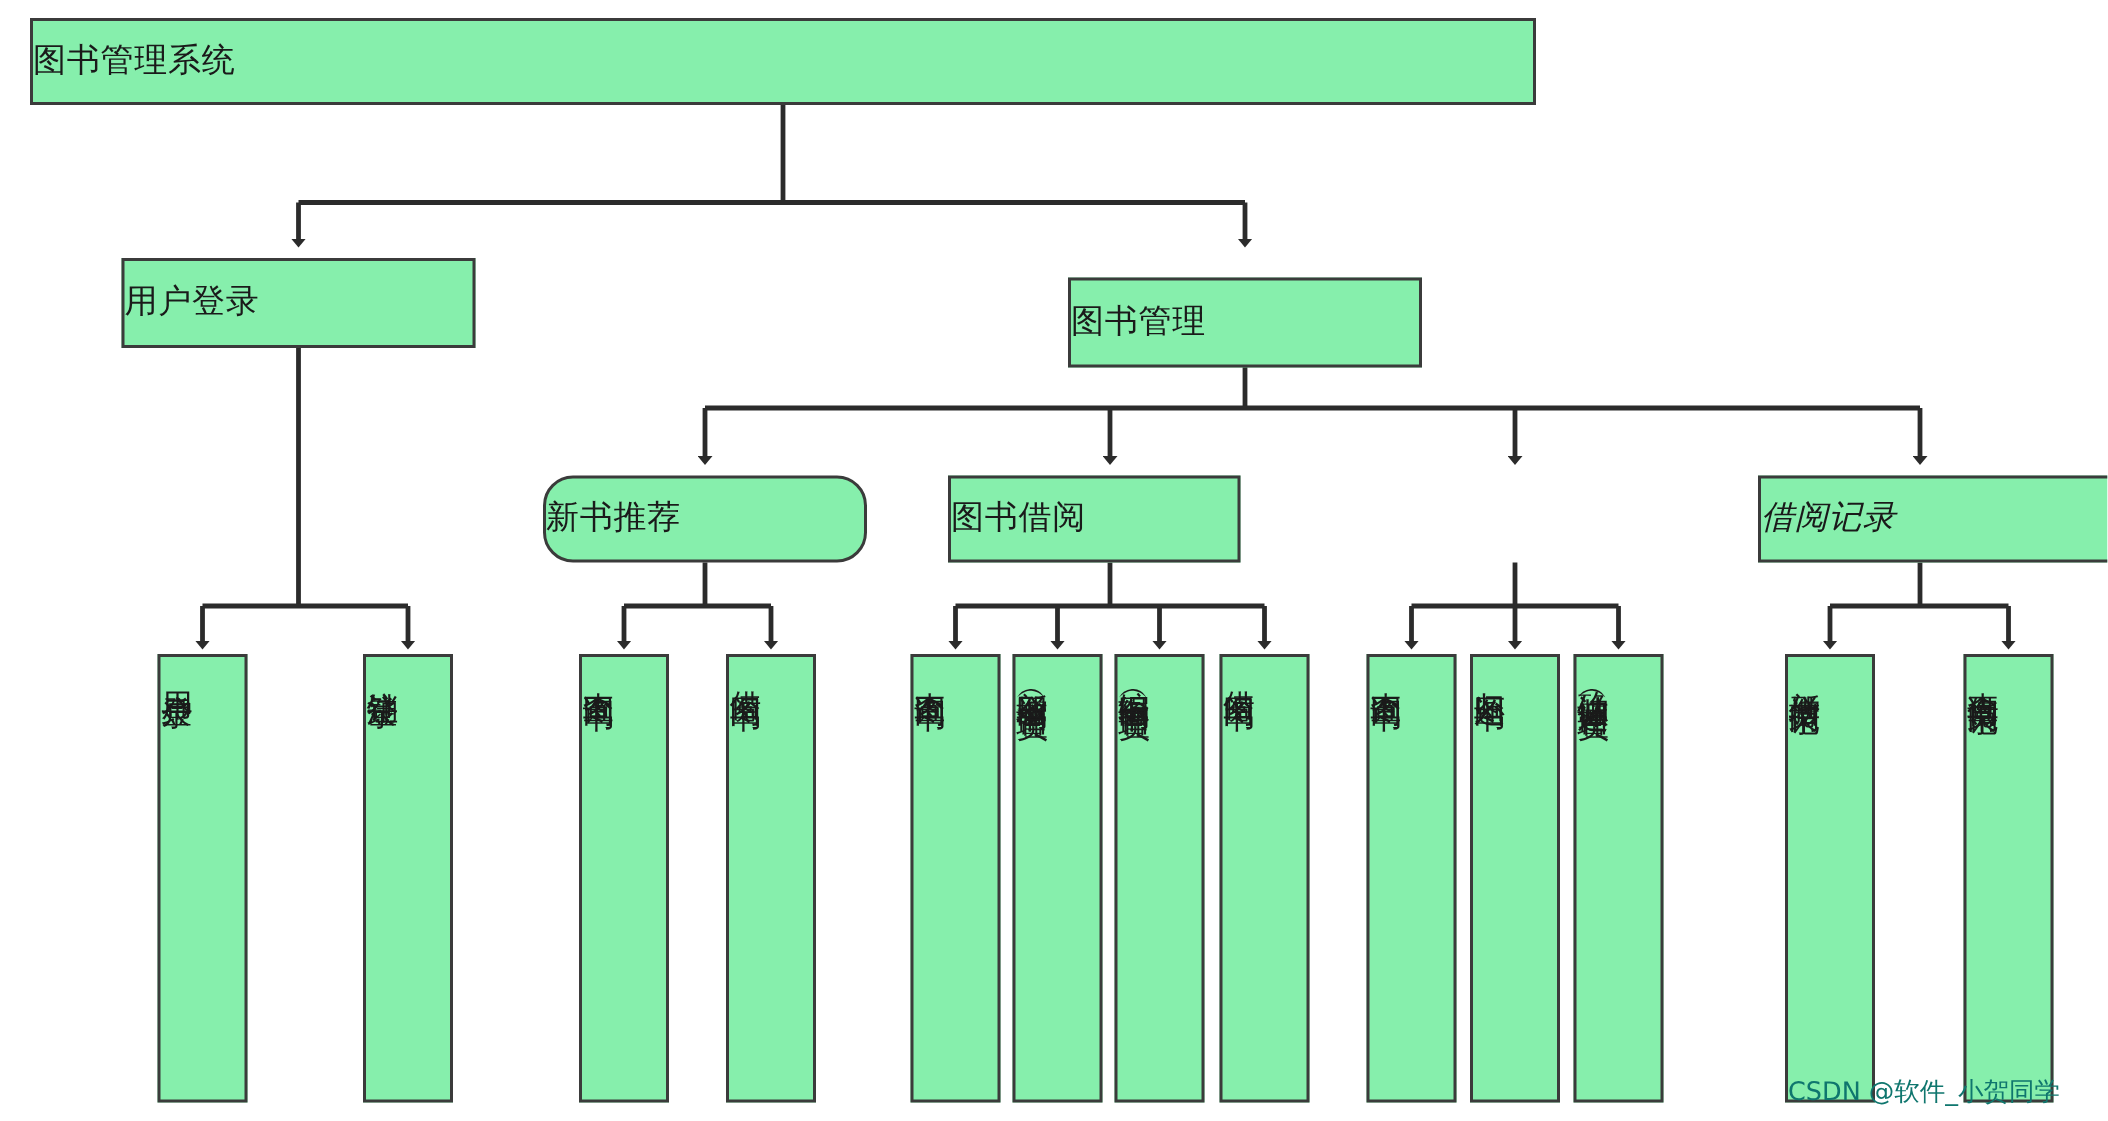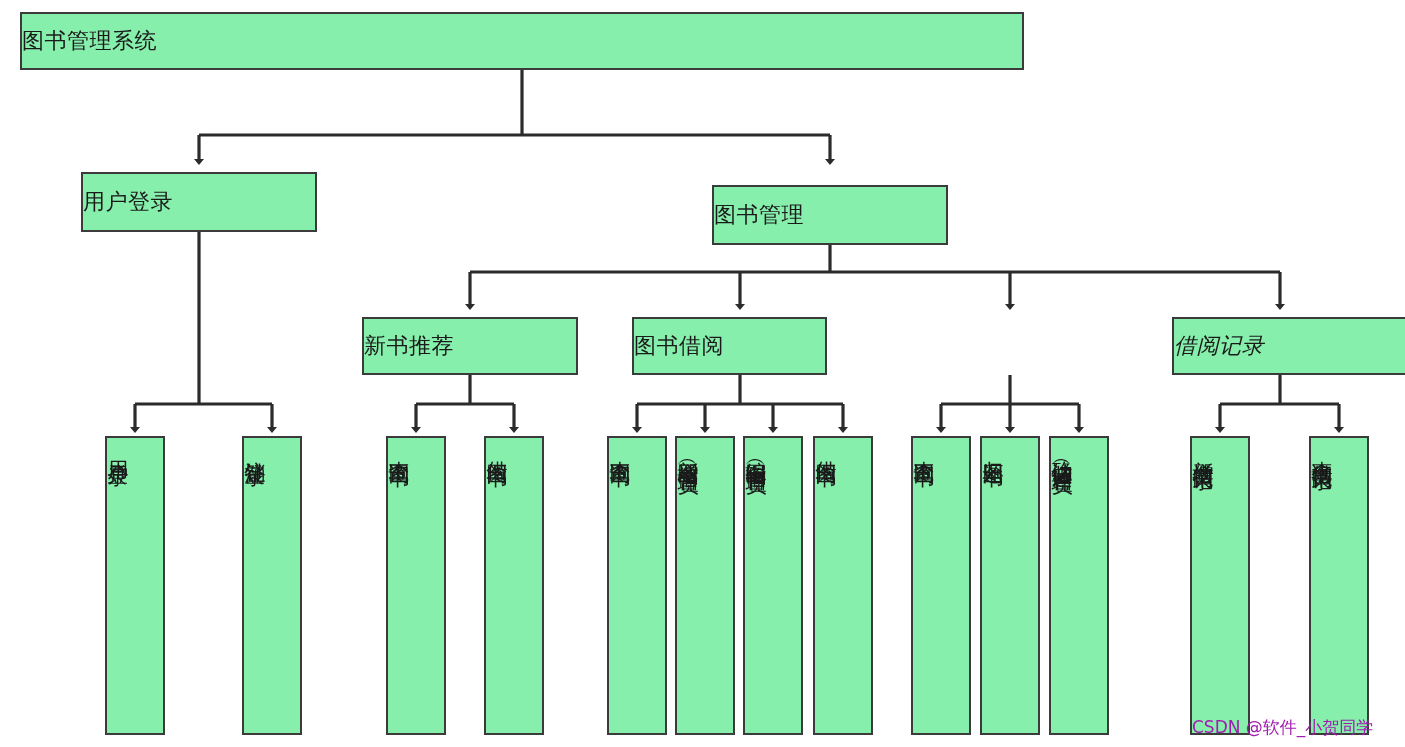--- a/index.html
+++ b/index.html
@@ -57,21 +57,21 @@
     text-orientation: upright;
     font-size: 21px;
     line-height: 1.05;
     letter-spacing: 2px;
     white-space: normal;
     max-height: 290px;
   }
   .watermark {
     position: absolute;
     font-size: 17px;
-    color: #a21caf;
+    color: #0f766e;
     white-space: nowrap;
     z-index: 5;
     user-select: none;
   }
 </style>
 </head>
 <body>
 
 <div id="canvas">
 
@@ -129,21 +129,21 @@
     <span class="lbl">图书管理系统</span>
   </div>
 
   <div class="node horiz" style="left:81px; top:172px; width:236px; height:60px;">
     <span class="lbl">用户登录</span>
   </div>
   <div class="node horiz" style="left:712px; top:172px; width:236px; height:60px;margin-top:13px;">
     <span class="lbl">图书管理</span>
   </div>
 
-  <div class="node horiz" style="left:362px; top:317px; width:216px; height:58px;">
+  <div class="node horiz" style="left:362px; top:317px; width:216px; height:58px;border-radius:20px;">
     <span class="lbl">新书推荐</span>
   </div>
   <div class="node horiz" style="left:632px; top:317px; width:195px; height:58px;">
     <span class="lbl">图书借阅</span>
   </div>
   <div class="node horiz" style="left:1172px; top:317px; width:240px; height:58px;font-style:italic;">
     <span class="lbl">借阅记录</span>
   </div>
 
   <div class="node vert" style="left:105px; top:436px; width:60px; height:299px;">

